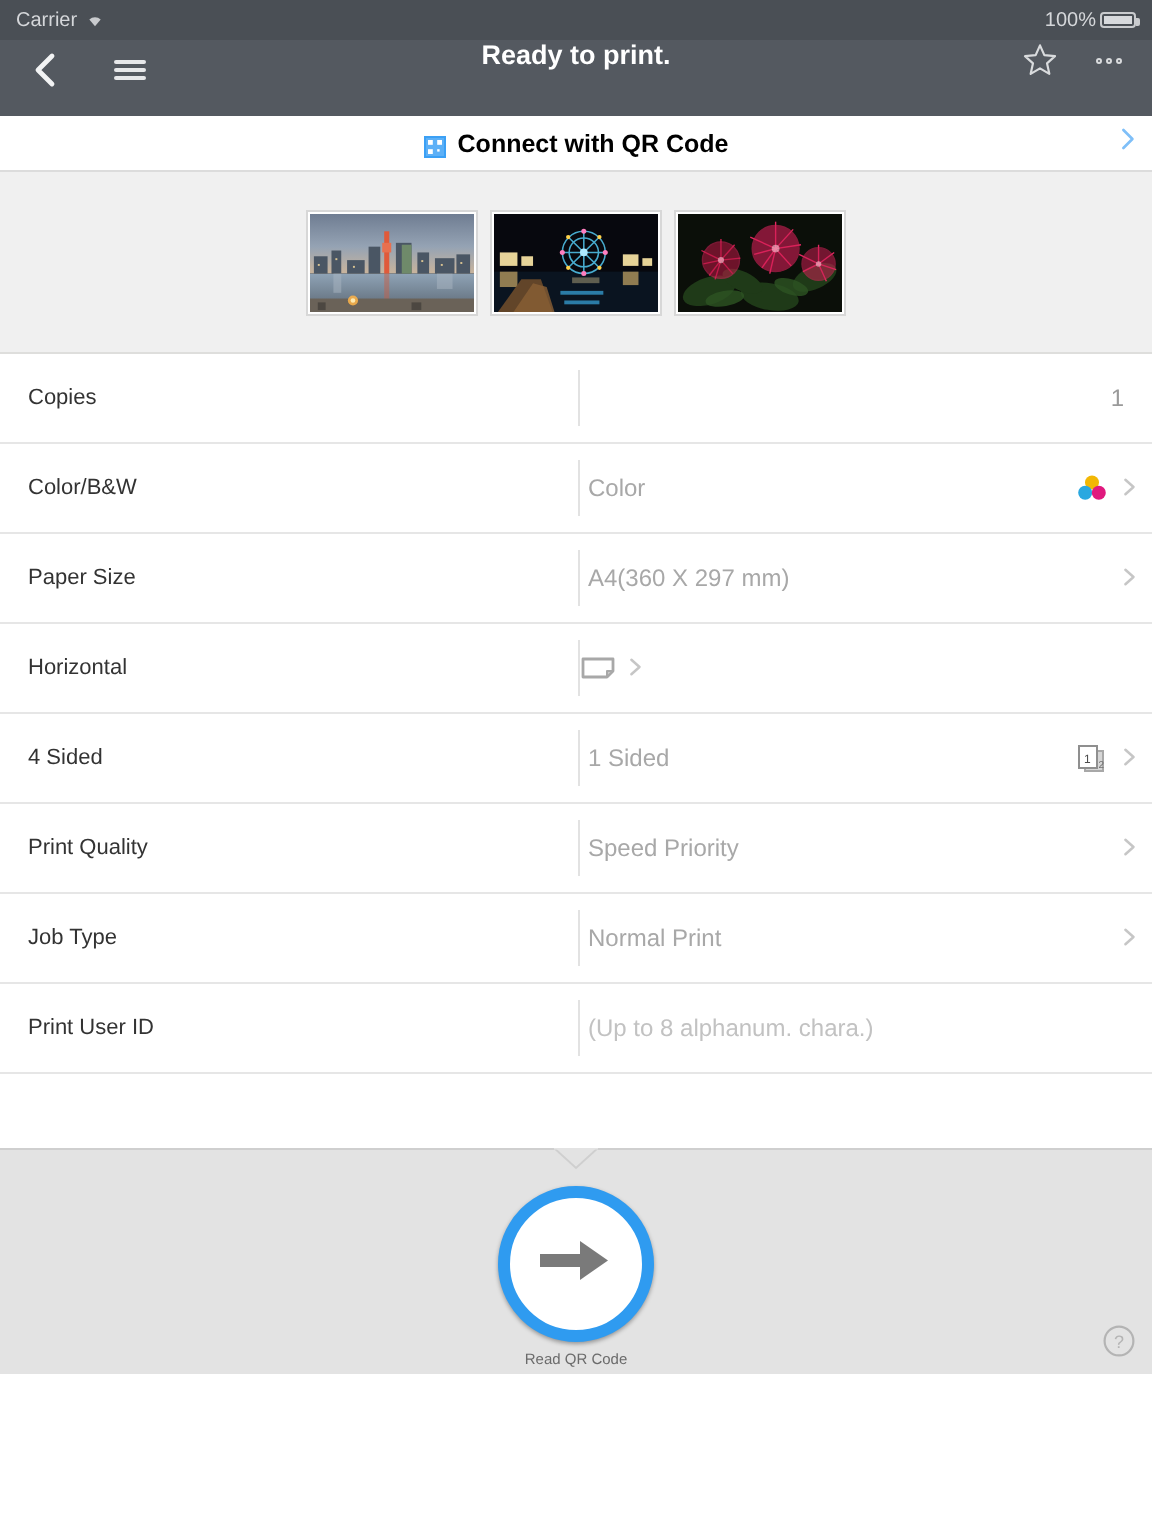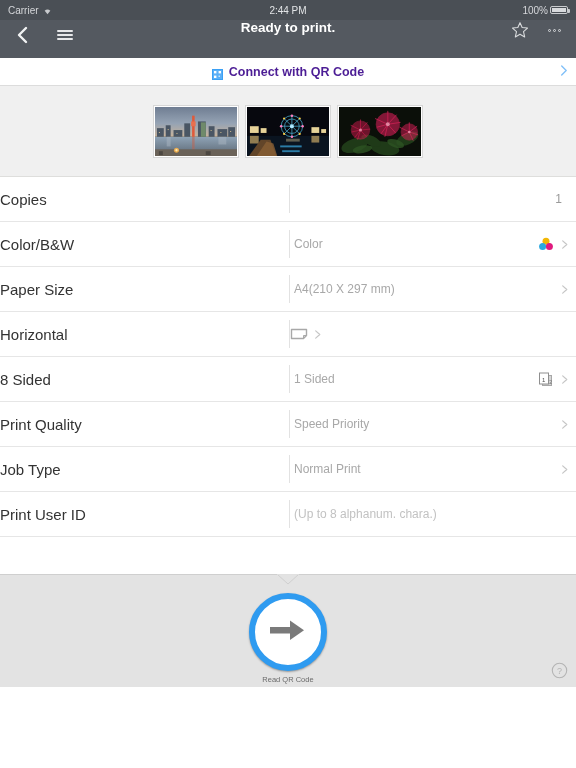--- a/index.html
+++ b/index.html
@@ -62,21 +62,21 @@
   }
 
   
   .qrbar {
     height: 28px; background: #ffffff; display: flex; align-items: center;
     justify-content: center; position: relative; cursor: pointer;
     border-bottom: 1px solid #dcdcdc;
   }
   .qrbar-inner { display: flex; align-items: center; gap: 6px; }
   .qr-ico { width: 11px; height: 11px; display: block; }
-  .qrbar-label { color: #4c1d95; font-size: 12.5px; font-weight: bold; }
+  .qrbar-label { color: #000000; font-size: 12.5px; font-weight: bold; }
   .qrbar-chev { position: absolute; right: 8px; top: 50%; transform: translateY(-50%); }
 
   
   .gallery {
     height: 91px; background: #f0f0f0; display: flex; align-items: center;
     justify-content: center; gap: 8px; border-bottom: 1px solid #dededc;
   }
   .thumb {
     width: 84px; height: 51px; border: 1px solid #ffffff;
     box-shadow: 0 0 0 1px rgba(0,0,0,0.10); overflow: hidden;
@@ -84,21 +84,21 @@
   }
   .thumb svg { display: block; width: 100%; height: 100%; }
 
   
   .list { background: #ffffff; }
   .row {
     height: 45px; display: flex; align-items: center; position: relative;
     border-bottom: 1px solid #e6e6e6; cursor: pointer;
   }
   .row-label {
-    width: 289px; padding-left: 0; font-size: 15px; color: #333333;
+    width: 289px; padding-left: 14px; font-size: 11px; color: #333333;
     flex: 0 0 289px;
   }
   .row-sep {
     position: absolute; left: 289px; top: 8px; bottom: 8px;
     width: 1px; background: #e2e2e2;
   }
   .row-value {
     flex: 1; padding-left: 5px; font-size: 12px; color: #a8a8a8;
   }
   .row-value.faint { color: #c2c2c2; }
@@ -145,21 +145,20 @@
 
   <div class="statusbar">
     <div class="sb-left">
       <span>Carrier</span>
       <span class="wifi-ico">
         <svg viewBox="0 0 12 10" width="9" height="8">
           <path d="M6 9.2 L2.2 4.6 A5.6 5.6 0 0 1 9.8 4.6 Z" fill="#c9cbce"></path>
         </svg>
       </span>
     </div>
-    <div class="sb-center">2:44 PM</div>
     <div class="sb-right">
       <span>100%</span>
       <span class="batt">
           <i></i>
         </span>
     </div>
   </div>
 
   <div class="navbar">
     <div class="nav-btn back-chev">
@@ -401,21 +400,21 @@
           <svg viewBox="0 0 10 14" width="9" height="13">
             <polyline points="3,3 7.5,7 3,11" fill="none" stroke="#c6c6c6" stroke-width="1.4" stroke-linecap="round" stroke-linejoin="round"></polyline>
           </svg>
         </span>
       </div>
     </div>
 
     <div class="row">
       <div class="row-label">Paper Size</div>
       <div class="row-sep"></div>
-      <div class="row-value">A4(210 X 297 mm)</div>
+      <div class="row-value">A4(360 X 297 mm)</div>
       <div class="row-acc">
         <span class="chev-sm">
           <svg viewBox="0 0 10 14" width="9" height="13">
             <polyline points="3,3 7.5,7 3,11" fill="none" stroke="#c6c6c6" stroke-width="1.4" stroke-linecap="round" stroke-linejoin="round"></polyline>
           </svg>
         </span>
       </div>
     </div>
 
     <div class="row">
@@ -430,21 +429,21 @@
         </span>
         <span class="chev-sm">
           <svg viewBox="0 0 10 14" width="9" height="13">
             <polyline points="3,3 7.5,7 3,11" fill="none" stroke="#c6c6c6" stroke-width="1.4" stroke-linecap="round" stroke-linejoin="round"></polyline>
           </svg>
         </span>
       </div>
     </div>
 
     <div class="row">
-      <div class="row-label">8 Sided</div>
+      <div class="row-label">4 Sided</div>
       <div class="row-sep"></div>
       <div class="row-value">1 Sided</div>
       <div class="row-acc">
         <span class="row-icon">
           <svg viewBox="0 0 20 18" width="20" height="18">
             <rect x="6.5" y="5.5" width="9" height="10" fill="#d6d6d6" stroke="#a8a8a8" stroke-width="1"></rect>
             <text x="13.2" y="14.2" font-family="Liberation Sans, sans-serif" font-size="5" fill="#6e6e6e">2</text>
             <rect x="3.5" y="3" width="9" height="11" fill="#ffffff" stroke="#8f8f8f" stroke-width="1"></rect>
             <text x="6" y="11.5" font-family="Liberation Sans, sans-serif" font-size="6" fill="#4d4d4d">1</text>
           </svg>

